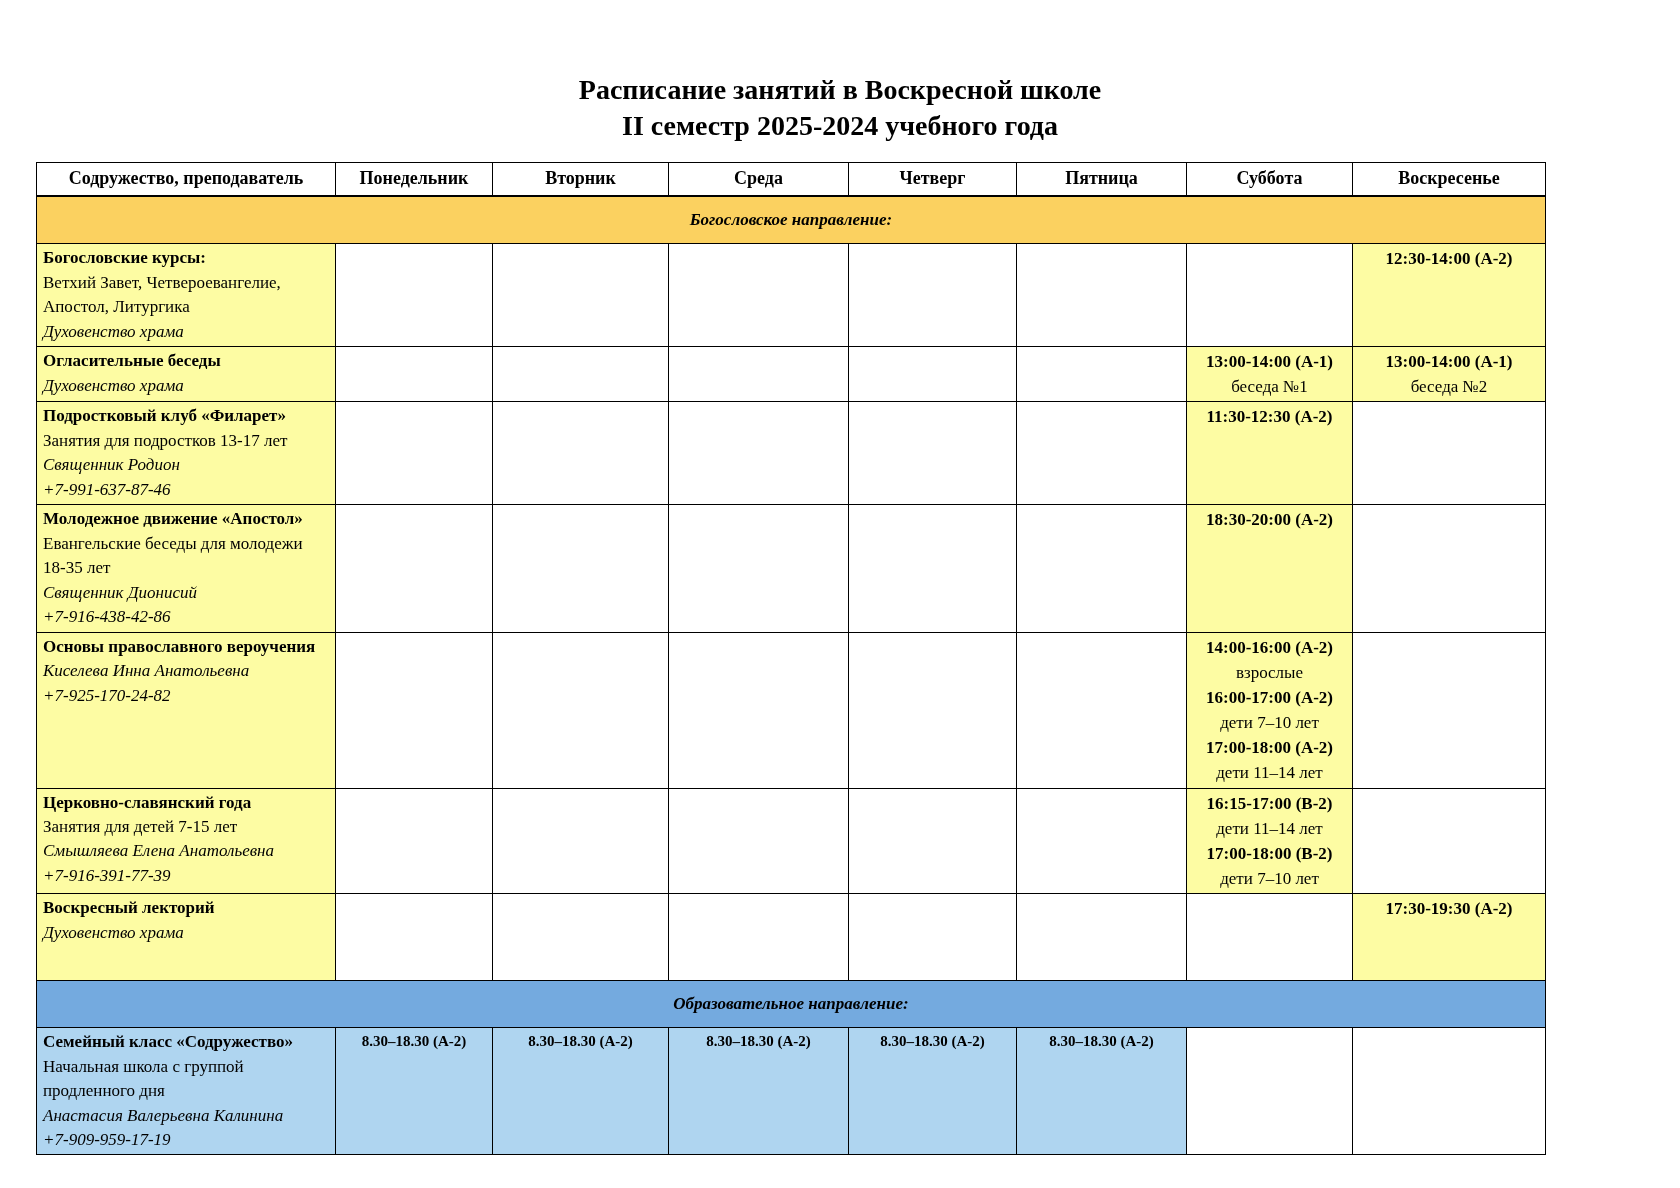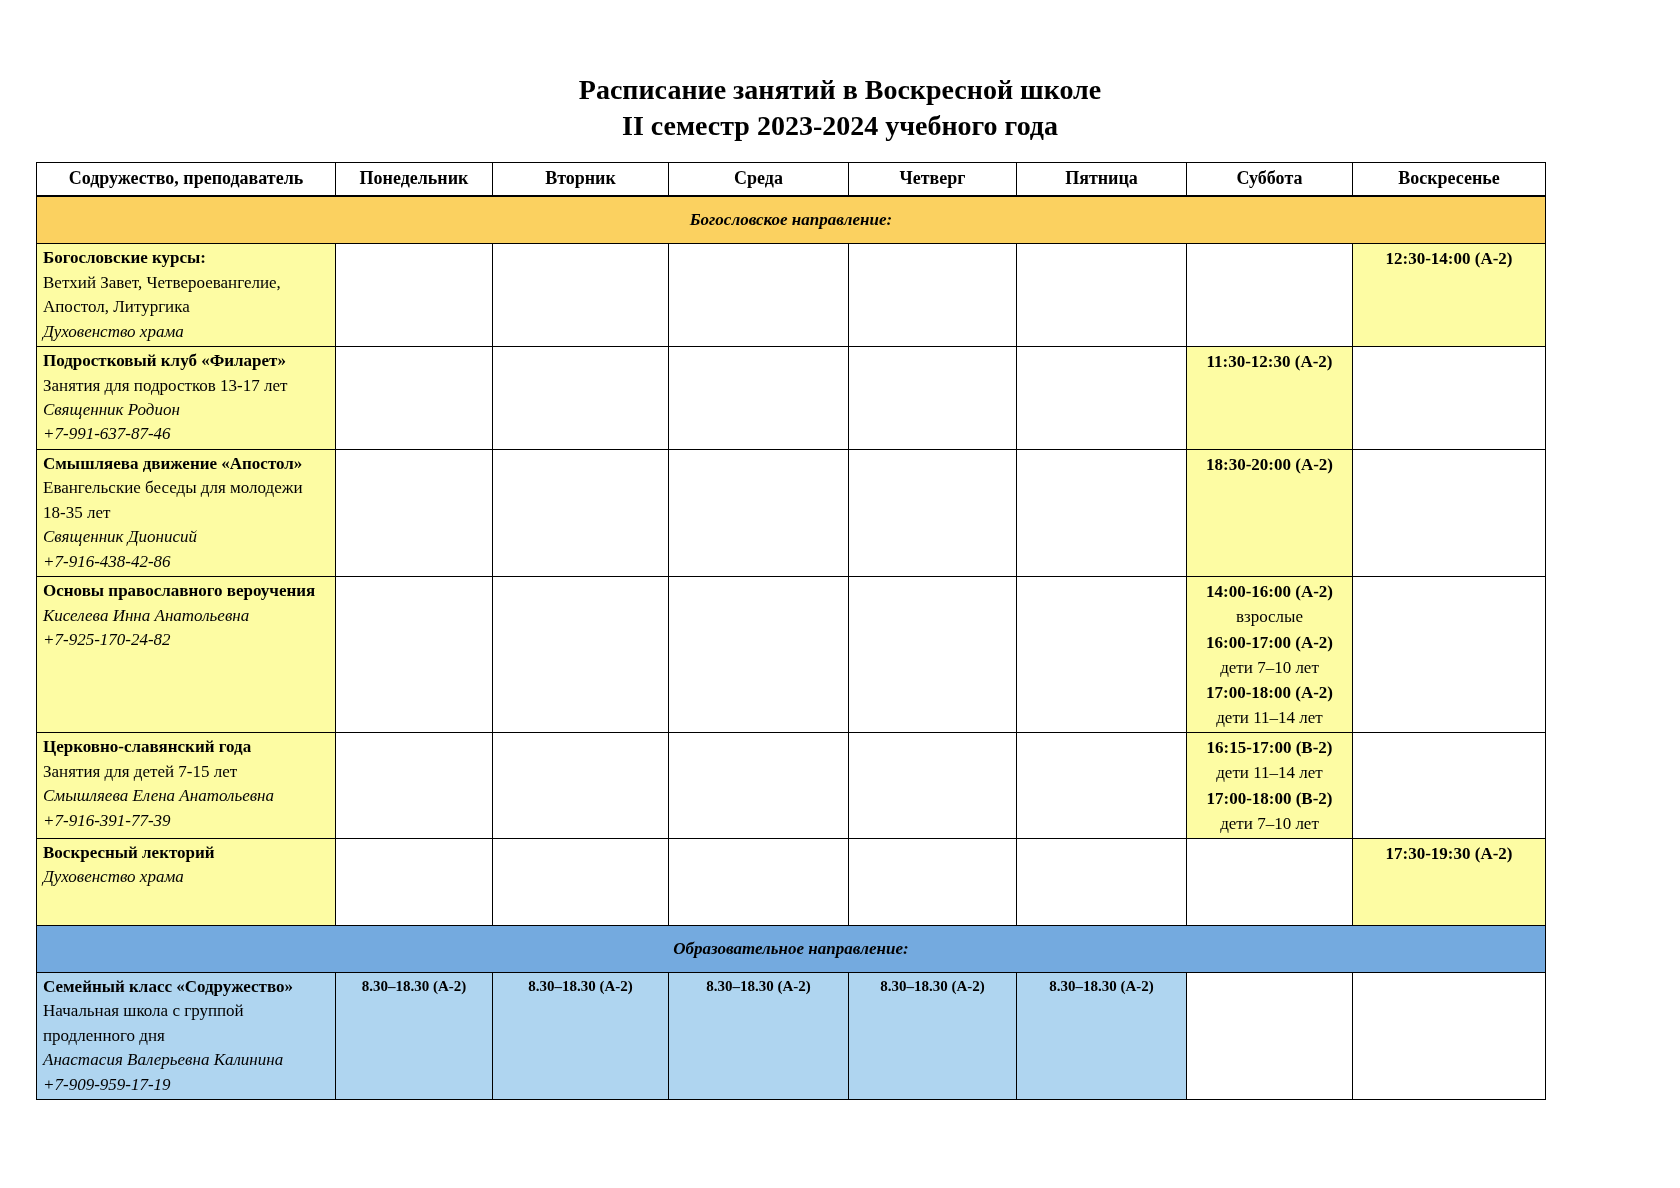--- a/index.html
+++ b/index.html
@@ -64,21 +64,21 @@
   .line.italic { font-style: italic; }
   .line.normal { font-weight: normal; font-style: normal; }
   td.day-cell.hl-education .line.bold { font-size: 15px; }
 </style>
 </head>
 <body>
 
 <div class="page">
   <div class="title-block">
     <div>Расписание занятий в Воскресной школе</div>
-    <div>II семестр 2023-2024 учебного года</div>
+    <div>II семестр 2025-2024 учебного года</div>
   </div>
 
   <table class="schedule">
     <colgroup>
       <col style="width:299px">
         <col style="width:157px">
         <col style="width:176px">
         <col style="width:180px">
       <col style="width:168px">
         <col style="width:170px">
@@ -110,40 +110,59 @@
           <td class="day-cell"></td>
           <td class="day-cell"></td>
           <td class="day-cell"></td>
           <td class="day-cell"></td>
           <td class="day-cell"></td>
           <td class="day-cell"></td>
           <td class="day-cell hl-theology">
             <div class="line bold">12:30-14:00 (А-2)</div>
           </td>
         </tr>
+        <tr style="height: 53px;">
+          <td class="course-cell hl-theology">
+            <div class="line bold">Огласительные беседы</div>
+            <div class="line italic">Духовенство храма</div>
+          </td>
+          <td class="day-cell"></td>
+          <td class="day-cell"></td>
+          <td class="day-cell"></td>
+          <td class="day-cell"></td>
+          <td class="day-cell"></td>
+          <td class="day-cell hl-theology">
+            <div class="line bold">13:00-14:00 (А-1)</div>
+            <div class="line normal">беседа №1</div>
+          </td>
+          <td class="day-cell hl-theology">
+            <div class="line bold">13:00-14:00 (А-1)</div>
+            <div class="line normal">беседа №2</div>
+          </td>
+        </tr>
         <tr style="height: 102px;">
           <td class="course-cell hl-theology">
             <div class="line bold">Подростковый клуб «Филарет»</div>
             <div class="line normal">Занятия для подростков 13-17 лет</div>
             <div class="line italic">Священник Родион</div>
             <div class="line italic">+7-991-637-87-46</div>
           </td>
           <td class="day-cell"></td>
           <td class="day-cell"></td>
           <td class="day-cell"></td>
           <td class="day-cell"></td>
           <td class="day-cell"></td>
           <td class="day-cell hl-theology">
             <div class="line bold">11:30-12:30 (А-2)</div>
           </td>
           <td class="day-cell"></td>
         </tr>
         <tr style="height: 118px;">
           <td class="course-cell hl-theology">
-            <div class="line bold">Смышляева движение «Апостол»</div>
+            <div class="line bold">Молодежное движение «Апостол»</div>
             <div class="line normal">Евангельские беседы для молодежи 18-35 лет</div>
             <div class="line italic">Священник Дионисий</div>
             <div class="line italic">+7-916-438-42-86</div>
           </td>
           <td class="day-cell"></td>
           <td class="day-cell"></td>
           <td class="day-cell"></td>
           <td class="day-cell"></td>
           <td class="day-cell"></td>
           <td class="day-cell hl-theology">

